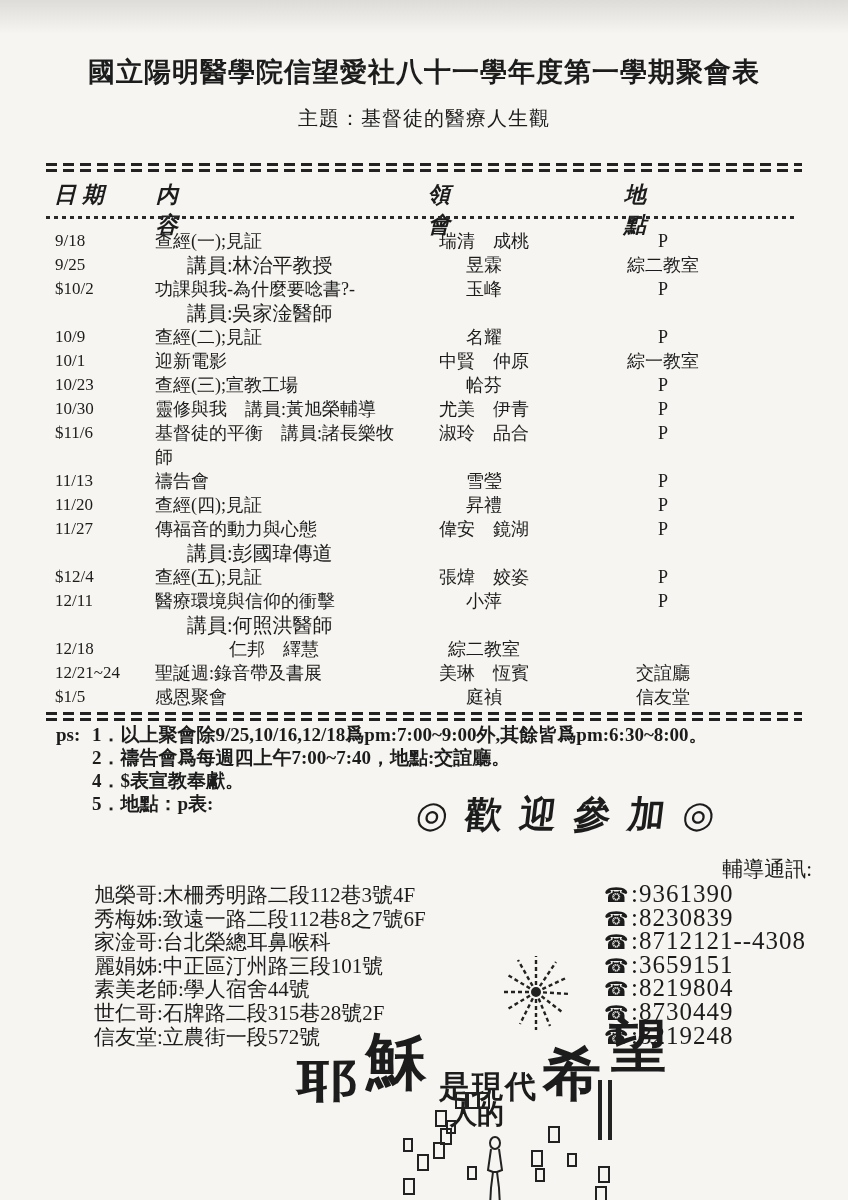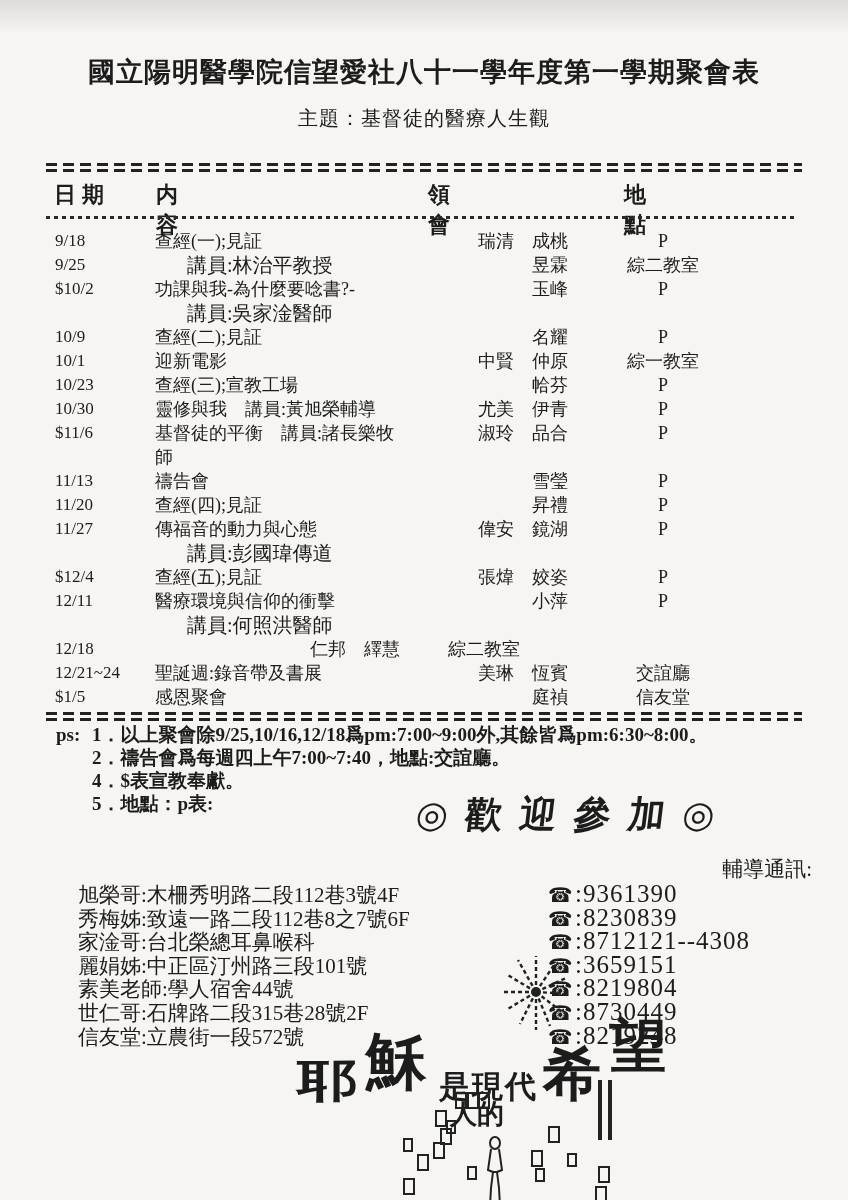--- a/index.html
+++ b/index.html
@@ -23,43 +23,43 @@
   .sep-double{position:absolute;left:46px;width:756px;height:9px;
     background-image:
       repeating-linear-gradient(90deg,#222 0 11px,rgba(0,0,0,0) 11px 17px),
       repeating-linear-gradient(90deg,#222 0 11px,rgba(0,0,0,0) 11px 17px);
     background-size:100% 3px,100% 3px;background-position:0 0,0 6px;background-repeat:no-repeat;}
   .sep1{top:163px;} .sep2{top:712px;}
   .sep-dotted{position:absolute;left:46px;top:216px;width:752px;height:3px;
     background:repeating-linear-gradient(90deg,#2a2a2a 0 4px,rgba(0,0,0,0) 4px 8px);}
   
   .thead{position:absolute;left:48px;top:180px;width:710px;display:grid;
-    grid-template-columns:100px 252px 168px 190px;font-size:22px;font-weight:600;}
+    grid-template-columns:100px 252px 168px 190px;font-size:22px;font-weight:600;font-style:italic;}
   .th-date{padding-left:6px;letter-spacing:6px;}
   .th-content{padding-left:8px;letter-spacing:110px;}
   .th-leader{padding-left:28px;letter-spacing:66px;}
   .th-location{padding-left:56px;letter-spacing:46px;}
   .rows{position:absolute;left:48px;top:229px;width:760px;}
   .trow{display:grid;grid-template-columns:100px 252px 168px 190px;}
   .trow .c-date{padding-left:7px;font-size:17px;line-height:24px;}
   .trow .c-content{padding-left:7px;font-size:18px;line-height:24px;}
   .trow .c-content .sub{padding-left:32px;font-size:20px;line-height:24px;}
-  .trow .c-leader{text-align:right;font-size:18px;line-height:24px;}
+  .trow .c-leader{text-align:center;font-size:18px;line-height:24px;}
   .trow .c-location{text-align:center;font-size:18px;line-height:24px;}
   
   .notes{position:absolute;left:56px;top:723px;width:740px;font-weight:700;
     font-size:19px;line-height:23px;}
   .notes-body{padding-left:36px;}
   .notes-prefix{position:absolute;left:0;top:0;}
   .welcome{position:absolute;left:416px;top:790px;font-size:37px;font-weight:800;
     letter-spacing:4px;transform:skewX(-7deg);white-space:nowrap;}
   
   .contacts{position:absolute;left:72px;top:856px;width:740px;}
   .contacts-heading{font-size:21px;line-height:26px;text-align:right;}
-  .contact-row{display:flex;margin-left:6px;height:23.6px;align-items:baseline;}
+  .contact-row{display:flex;margin-left:22px;height:23.6px;align-items:baseline;gap:40px;}
   .contact-label{width:470px;font-size:21px;line-height:23.6px;}
   .contact-phone{font-size:25px;line-height:23.6px;letter-spacing:1px;white-space:nowrap;}
   .phone-glyph{font-family:"DejaVu Sans",sans-serif;font-size:20px;margin-right:1px;}
   
   .firework{position:absolute;left:498px;top:952px;}
   .art{position:absolute;left:293px;top:1008px;width:420px;height:192px;}
   .art span{position:absolute;font-weight:800;white-space:nowrap;}
   .a-ye{left:4px;top:42px;font-size:46px;transform:scaleX(1.3);transform-origin:left;}
   .a-su{left:72px;top:12px;font-size:62px;}
   .a-mid1{left:146px;top:58px;font-size:31px;letter-spacing:2px;}

